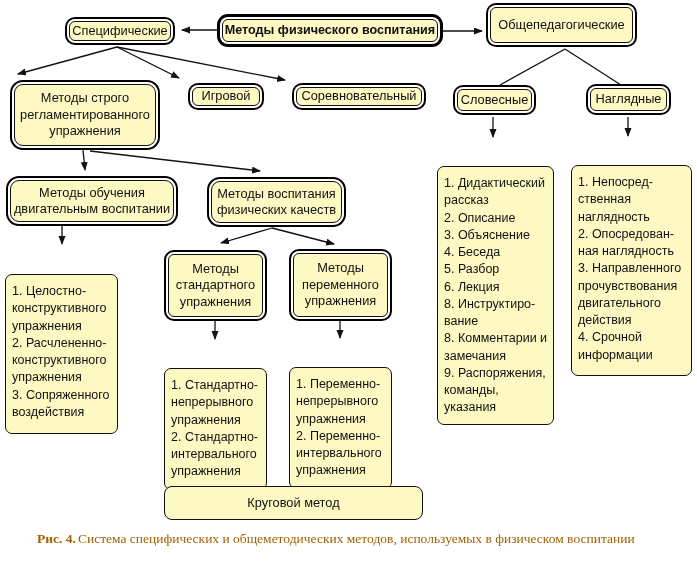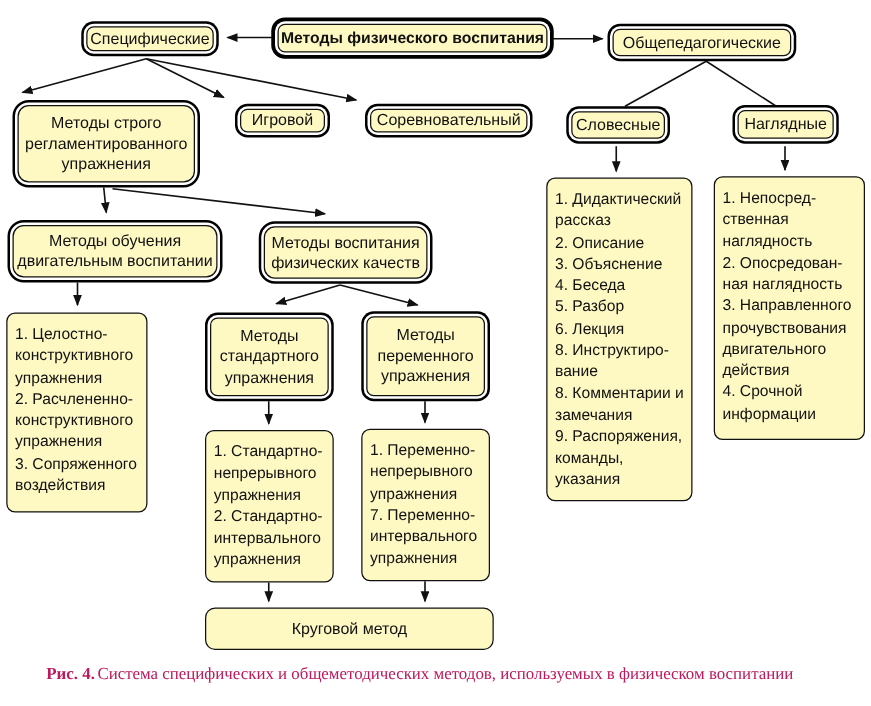--- a/index.html
+++ b/index.html
@@ -14,26 +14,26 @@
     font-size:12.8px;line-height:1.28;box-sizing:border-box;
   }
   
   .dbl{border-radius:6px;box-shadow:0 0 0 2px #fff,0 0 0 4px #000;}
   .big{border-radius:9px;}
   .ttl{border-radius:6px;box-shadow:0 0 0 2px #fff,0 0 0 5px #000;font-weight:bold;font-size:12.6px;}
   
   .lst{
     border-radius:7px;display:block;text-align:left;
     padding:8px 3px 4px 6px;font-size:12.5px;line-height:1.38;
-    overflow-wrap:break-word;hyphens:manual;
+    overflow-wrap:break-word;hyphens:manual;margin-top:24px;
   }
   .pill{border-radius:8px;}
   .caption{
     position:absolute;left:37px;top:531px;width:645px;z-index:2;
-    font-family:"Liberation Serif", serif;font-size:13.5px;color:#be185d;white-space:nowrap;
+    font-family:"Liberation Serif", serif;font-size:13.5px;color:#a16207;white-space:nowrap;
   }
   .caption b{margin-right:2px;}
 </style>
 </head>
 <body>
 
 <div class="canvas">
 
   <svg class="wires" viewBox="0 0 697 565" xmlns="http://www.w3.org/2000/svg">
     <defs>
@@ -60,21 +60,21 @@
       <line x1="565" y1="49" x2="621" y2="85"></line>
       <line x1="493" y1="117" x2="493" y2="137" marker-end="url(#ah)"></line>
       <line x1="628" y1="117" x2="628" y2="136" marker-end="url(#ah)"></line>
     </g>
   </svg>
 
   <div class="bx dbl ttl" style="left:222px;top:19px;width:216px;height:23px">Методы физического воспитания</div>
 
   <div class="bx dbl" style="left:69px;top:21px;width:102px;height:20px">Специфические</div>
 
-  <div class="bx dbl" style="left:490px;top:23px;width:143px;height:22px">Общепедагогические</div>
+  <div class="bx dbl" style="left:490px;top:7px;width:143px;height:36px">Общепедагогические</div>
 
   <div class="bx dbl big" style="left:14px;top:84px;width:142px;height:62px">Методы строго регламентированного упражнения</div>
 
   <div class="bx dbl" style="left:192px;top:87px;width:68px;height:19px">Игровой</div>
 
   <div class="bx dbl" style="left:296px;top:87px;width:126px;height:19px">Соревновательный</div>
 
   <div class="bx dbl" style="left:457px;top:89px;width:75px;height:22px">Словесные</div>
 
   <div class="bx dbl" style="left:590px;top:88px;width:77px;height:23px">Наглядные</div>
@@ -93,21 +93,21 @@
       <div>3. Сопряженного воздействия</div>
     </div>
 
   <div class="bx lst" style="left:164px;top:344px;width:103px;height:122px">
       <div>1. Стандартно-непрерывного упражнения</div>
       <div>2. Стандартно-интервального упражнения</div>
     </div>
 
   <div class="bx lst" style="left:289px;top:343px;width:103px;height:122px">
       <div>1. Переменно-непрерывного упражнения</div>
-      <div>7. Переменно-интервального упражнения</div>
+      <div>2. Переменно-интервального упражнения</div>
     </div>
 
   <div class="bx lst" style="left:437px;top:142px;width:117px;height:259px">
       <div>1. Дидактический рассказ</div>
       <div>2. Описание</div>
       <div>3. Объяснение</div>
       <div>4. Беседа</div>
       <div>5. Разбор</div>
       <div>6. Лекция</div>
       <div>8. Инструктиро­вание</div>
@@ -115,19 +115,19 @@
       <div>9. Распоряжения, команды, указания</div>
     </div>
 
   <div class="bx lst" style="left:571px;top:141px;width:121px;height:211px">
       <div>1. Непосред­ственная наглядность</div>
       <div>2. Опосредован­ная наглядность</div>
       <div>3. Направленного прочувствования двигательного действия</div>
       <div>4. Срочной информации</div>
     </div>
 
-  <div class="bx pill" style="left:164px;top:486px;width:231px;height:34px">Круговой метод</div>
+  <div class="bx pill" style="left:164px;top:486px;width:259px;height:34px">Круговой метод</div>
 
   <div class="caption">
     <b>Рис. 4.</b><span>Система специфических и общеметодических методов, используемых в физическом воспитании</span>
   </div>
 
 </div>
 
 </body></html>

